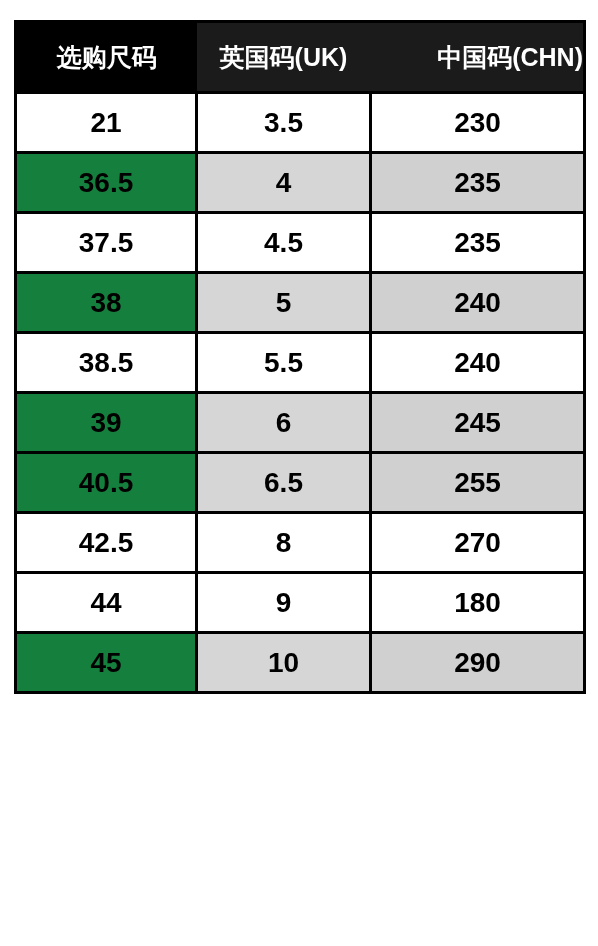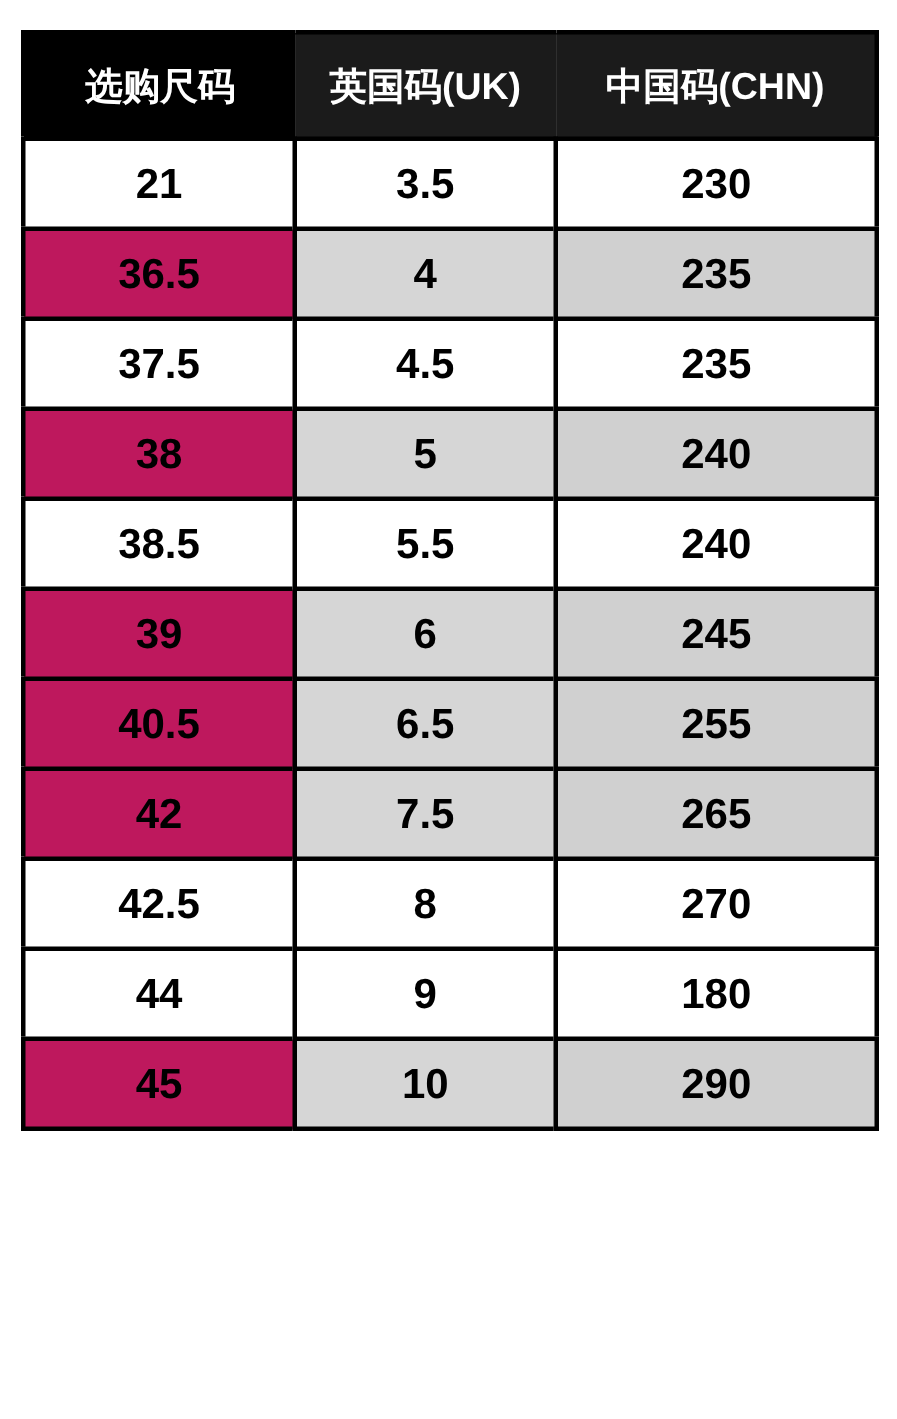--- a/index.html
+++ b/index.html
@@ -41,42 +41,42 @@
     font-weight: bold;
     text-align: center;
     height: 68px;
     padding: 0;
     border: none;
     letter-spacing: 0px;
     vertical-align: middle;
   }
   thead th.h1 { background: #000000; }
   thead th.h2 { background: #1b1b1b; }
-  thead th.h3 { background: #1b1b1b; }
+  thead th.h3 { background: #1b1b1b; text-align: right; }
 
   tbody td {
     font-size: 28px;
     font-weight: bold;
     color: #000000;
     text-align: center;
     height: 60px;
     padding: 0;
     border-top: 3px solid #000000;
     border-right: 3px solid #000000;
     vertical-align: middle;
     box-sizing: border-box;
   }
   tbody td:last-child {
     border-right: none;
     margin-top: 32px;
   }
   tbody tr.row-light td { background: #ffffff; }
   tbody tr.row-dark td  { background: #d6d6d6; }
   tbody tr.row-dark td.col-3 { background: #d0d0d0; }
-  tbody tr.row-dark td.col-1 { background: #be185d; }
+  tbody tr.row-dark td.col-1 { background: #15803d; }
 </style>
 </head>
 <body>
 
 <div id="size-chart-wrap">
   <table class="size-table">
     <colgroup>
       <col class="c1">
       <col class="c2">
       <col class="c3">
@@ -117,25 +117,20 @@
         <tr class="row-dark">
           <td class="col-1">39</td>
           <td class="col-2">6</td>
           <td class="col-3">245</td>
         </tr>
         <tr class="row-dark">
           <td class="col-1">40.5</td>
           <td class="col-2">6.5</td>
           <td class="col-3">255</td>
         </tr>
-        <tr class="row-dark">
-          <td class="col-1">42</td>
-          <td class="col-2">7.5</td>
-          <td class="col-3">265</td>
-        </tr>
         <tr class="row-light">
           <td class="col-1">42.5</td>
           <td class="col-2">8</td>
           <td class="col-3">270</td>
         </tr>
         <tr class="row-light">
           <td class="col-1">44</td>
           <td class="col-2">9</td>
           <td class="col-3">180</td>
         </tr>

